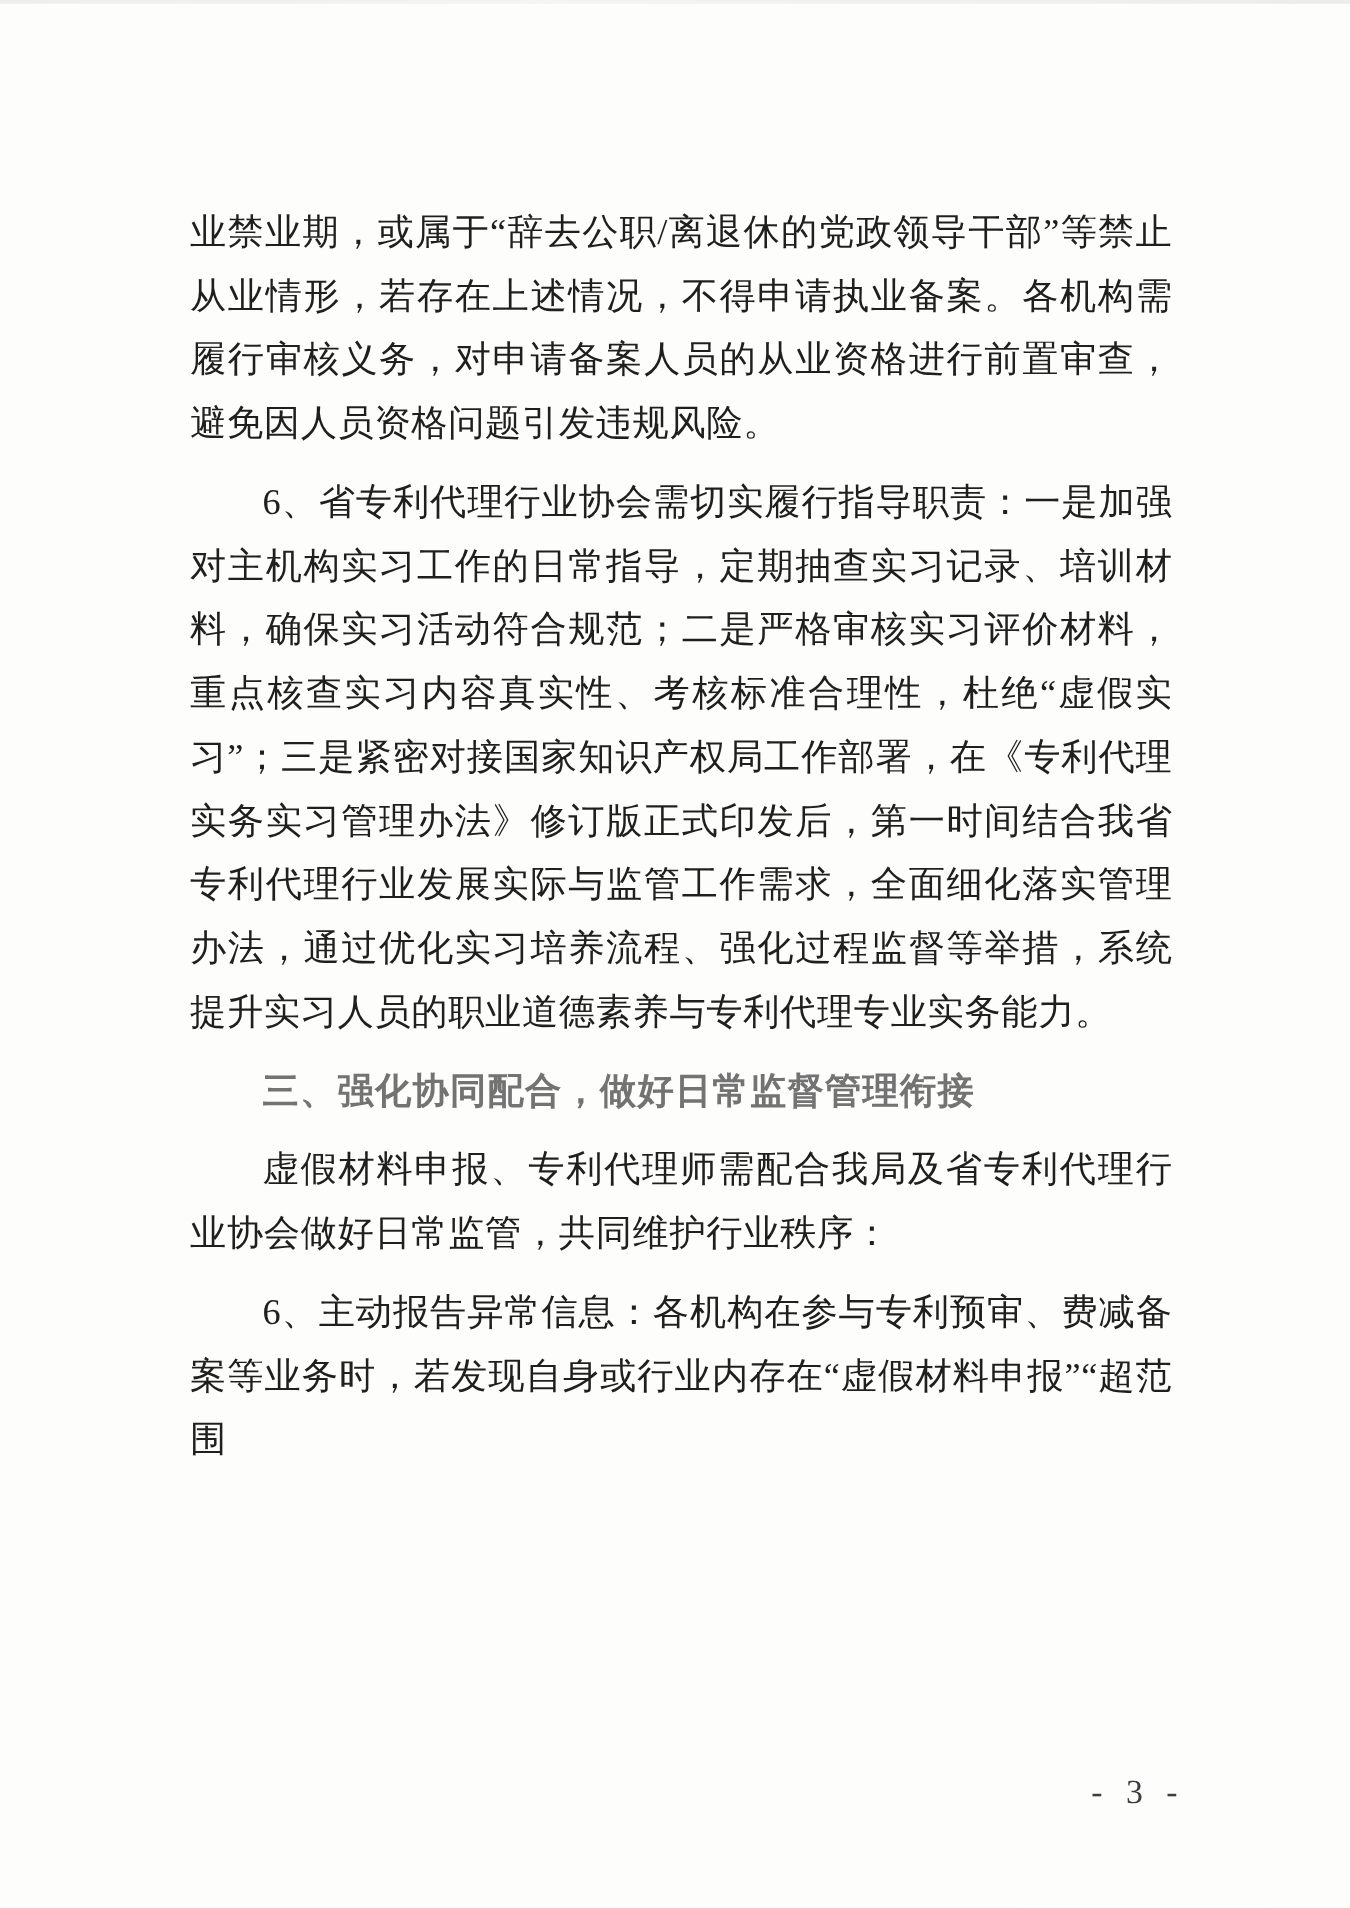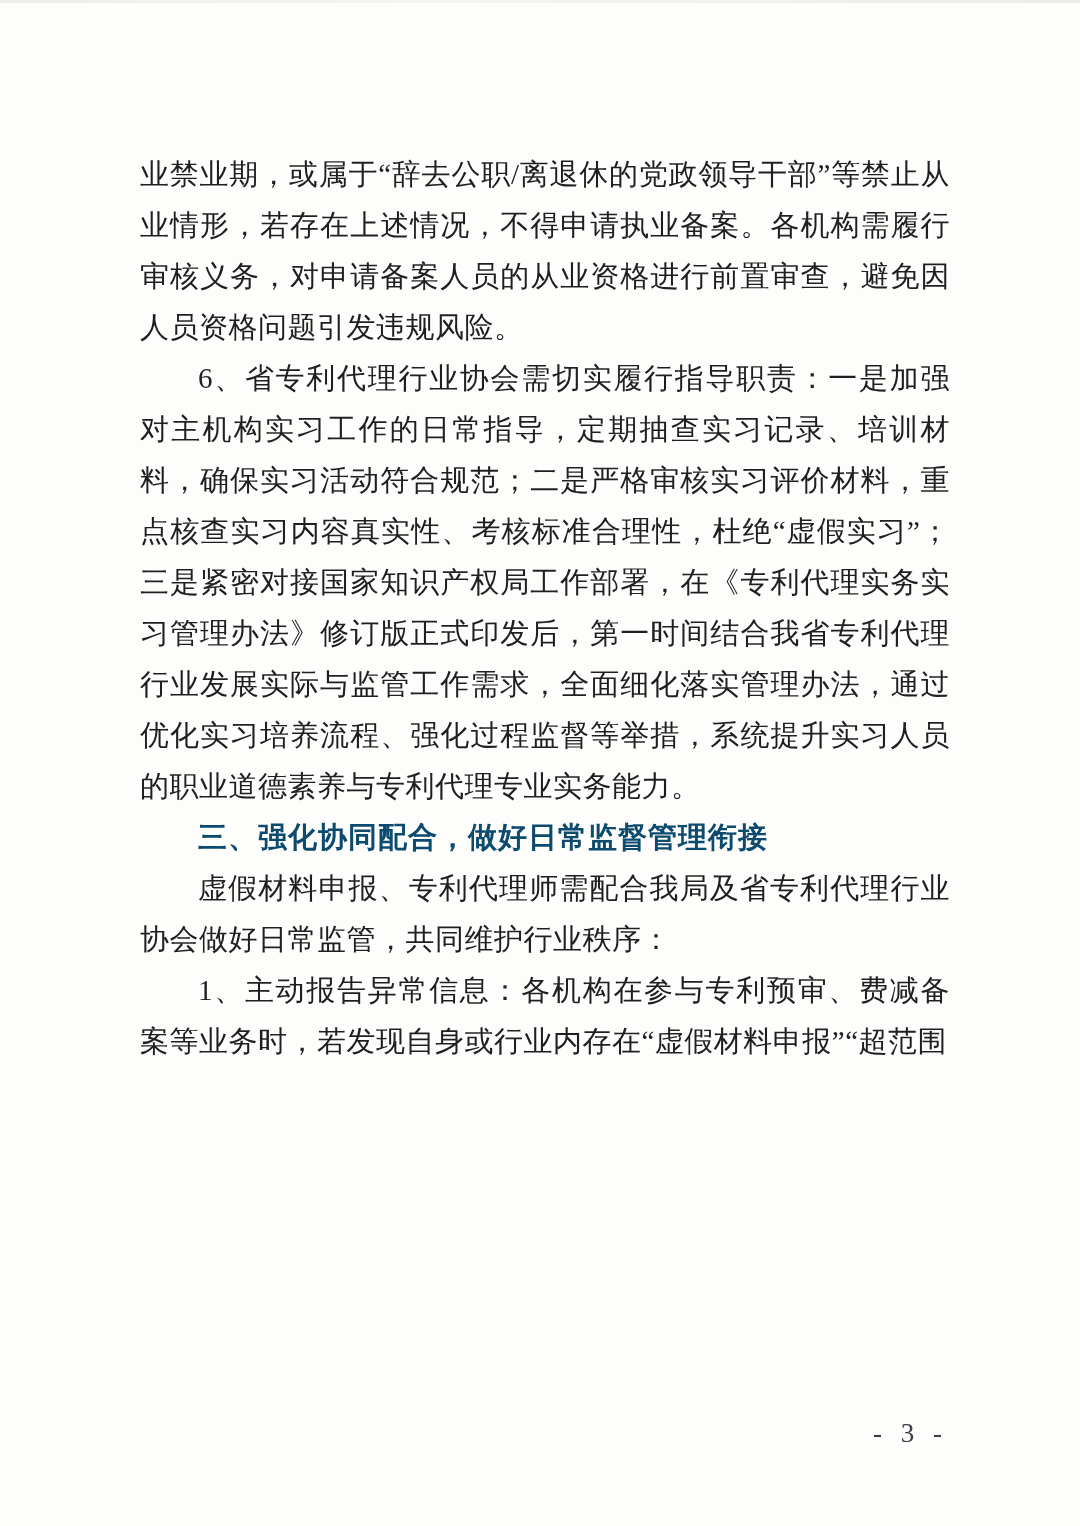--- a/index.html
+++ b/index.html
@@ -28,31 +28,31 @@
     left: 140px;
     top: 149px;
     width: 810px;
     font-size: 29px;
     line-height: 51px;
     text-align: justify;
     text-justify: inter-character;
     letter-spacing: 0.5px;
   }
   .content p {
-    margin: 0;
+    margin: 12px;
     text-indent: 2em;
     word-break: break-all;
   }
   .content p.no-indent {
     text-indent: 0;
   }
   .content p.heading {
     font-family: "Liberation Sans", "DejaVu Sans", sans-serif;
     font-weight: 700;
-    color: #0c4a6e;
+    color: #737373;
     letter-spacing: 1px;
   }
   .footer-page-number {
     position: absolute;
     top: 1418px;
     right: 132px;
     font-size: 27px;
     line-height: 30px;
     color: #3a3f45;
     font-family: "Liberation Serif", "DejaVu Serif", serif;
@@ -63,17 +63,17 @@
 <body>
 
 <div class="page">
   <div class="scan-edge"></div>
 
   <div class="content">
     <p class="no-indent">业禁业期，或属于“辞去公职/离退休的党政领导干部”等禁止从业情形，若存在上述情况，不得申请执业备案。各机构需履行审核义务，对申请备案人员的从业资格进行前置审查，避免因人员资格问题引发违规风险。</p>
     <p>6、省专利代理行业协会需切实履行指导职责：一是加强对主机构实习工作的日常指导，定期抽查实习记录、培训材料，确保实习活动符合规范；二是严格审核实习评价材料，重点核查实习内容真实性、考核标准合理性，杜绝“虚假实习”；三是紧密对接国家知识产权局工作部署，在《专利代理实务实习管理办法》修订版正式印发后，第一时间结合我省专利代理行业发展实际与监管工作需求，全面细化落实管理办法，通过优化实习培养流程、强化过程监督等举措，系统提升实习人员的职业道德素养与专利代理专业实务能力。</p>
     <p class="heading">三、强化协同配合，做好日常监督管理衔接</p>
     <p>虚假材料申报、专利代理师需配合我局及省专利代理行业协会做好日常监管，共同维护行业秩序：</p>
-    <p>1、主动报告异常信息：各机构在参与专利预审、费减备案等业务时，若发现自身或行业内存在“虚假材料申报”“超范围</p>
+    <p>6、主动报告异常信息：各机构在参与专利预审、费减备案等业务时，若发现自身或行业内存在“虚假材料申报”“超范围</p>
   </div>
 
   <div class="footer-page-number">- 3 -</div>
 </div>
 
 </body></html>

